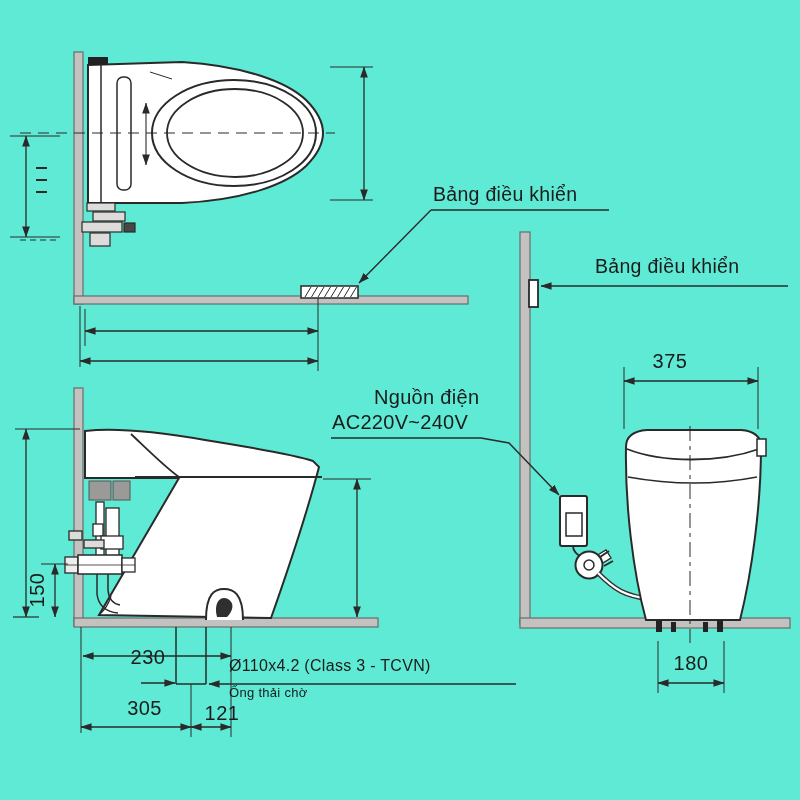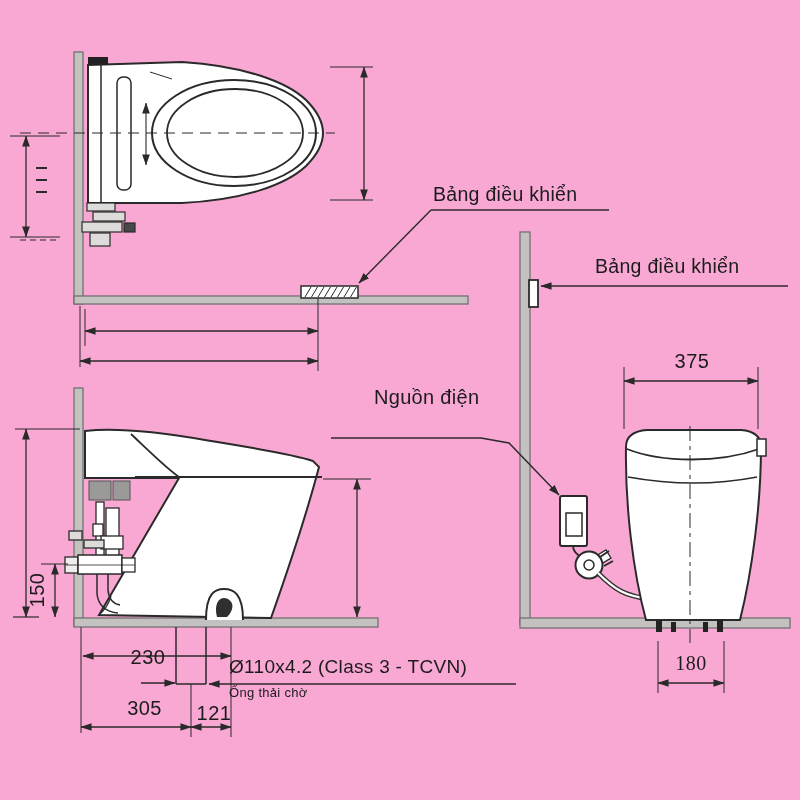--- a/index.html
+++ b/index.html
@@ -1,16 +1,16 @@
 <!DOCTYPE html>
 <html><head>
 <meta charset="utf-8">
 <style>
   html,body{margin:0;padding:0;background:#ffffff;}
-  #stage{position:relative;width:800px;height:800px;background:#f9a8d4;overflow:hidden;
+  #stage{position:relative;width:800px;height:800px;background:#5eead4;overflow:hidden;
          font-family:"Liberation Sans","DejaVu Sans",sans-serif;}
   #linework{position:absolute;left:0;top:0;}
   .lbl,.dim{position:absolute;color:#1b1b1b;white-space:nowrap;line-height:1.1;}
   .lbl{font-size:19.5px;letter-spacing:.3px;}
   .dim{font-size:20px;text-align:center;letter-spacing:.5px;}
   .rot90{transform:rotate(-90deg);transform-origin:center center;}
 </style>
 </head>
 <body>
 
@@ -187,23 +187,24 @@
       <line x1="658" y1="641" x2="658" y2="693"></line>
       <line x1="724" y1="641" x2="724" y2="693"></line>
       <line x1="658" y1="683" x2="724" y2="683" stroke-width="1.3" marker-start="url(#arr)" marker-end="url(#arr)"></line>
     </g>
   </g>
 </svg>
 
 <div class="lbl" style="left:433px;top:184px;">Bảng điều khiển</div>
 <div class="lbl" style="left:595px;top:256px;">Bảng điều khiển</div>
 <div class="lbl" style="left:334px;top:386px;font-size:20px;margin-left:40px;">Nguồn điện</div>
-<div class="lbl" style="left:229px;top:657px;font-size:19px;">Ø110x4.2 (Class 3 - TCVN)</div>
+<div class="lbl" style="left:332px;top:411px;font-size:20px;">AC220V~240V</div>
+<div class="lbl" style="left:229px;top:657px;font-size:16px;">Ø110x4.2 (Class 3 - TCVN)</div>
 <div class="lbl" style="left:229px;top:686px;font-size:13px;">Ống thải chờ</div>
 
-<div class="dim" style="left:650px;top:350px;width:84px;">375</div>
-<div class="dim" style="left:658px;top:652px;width:66px;font-family:Liberation Serif, serif;">180</div>
+<div class="dim" style="left:628px;top:350px;width:84px;">375</div>
+<div class="dim" style="left:658px;top:652px;width:66px;">180</div>
 <div class="dim rot90" style="left:9px;top:579px;width:56px;">150</div>
 <div class="dim" style="left:122px;top:630px;width:52px;margin-top:16px;">230</div>
 <div class="dim" style="left:100px;top:697px;width:62px;text-align:right;">305</div>
-<div class="dim" style="left:193px;top:702px;width:42px;">121</div>
+<div class="dim" style="left:193px;top:702px;width:42px;padding-left:8px;">121</div>
 
 </div>
 
 </body></html>

